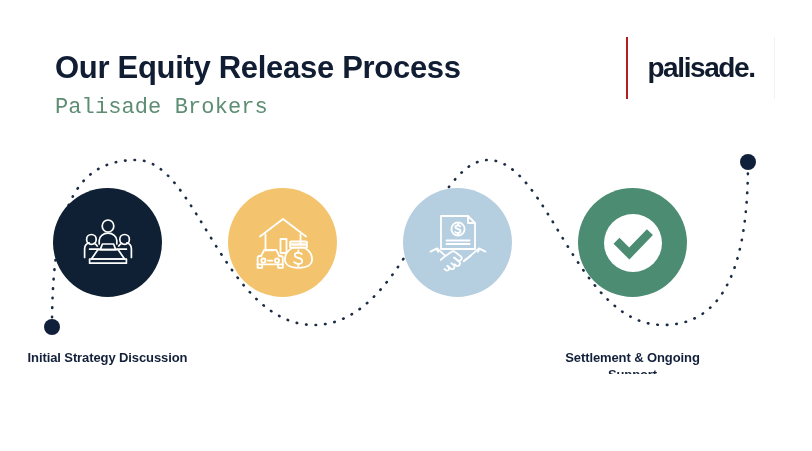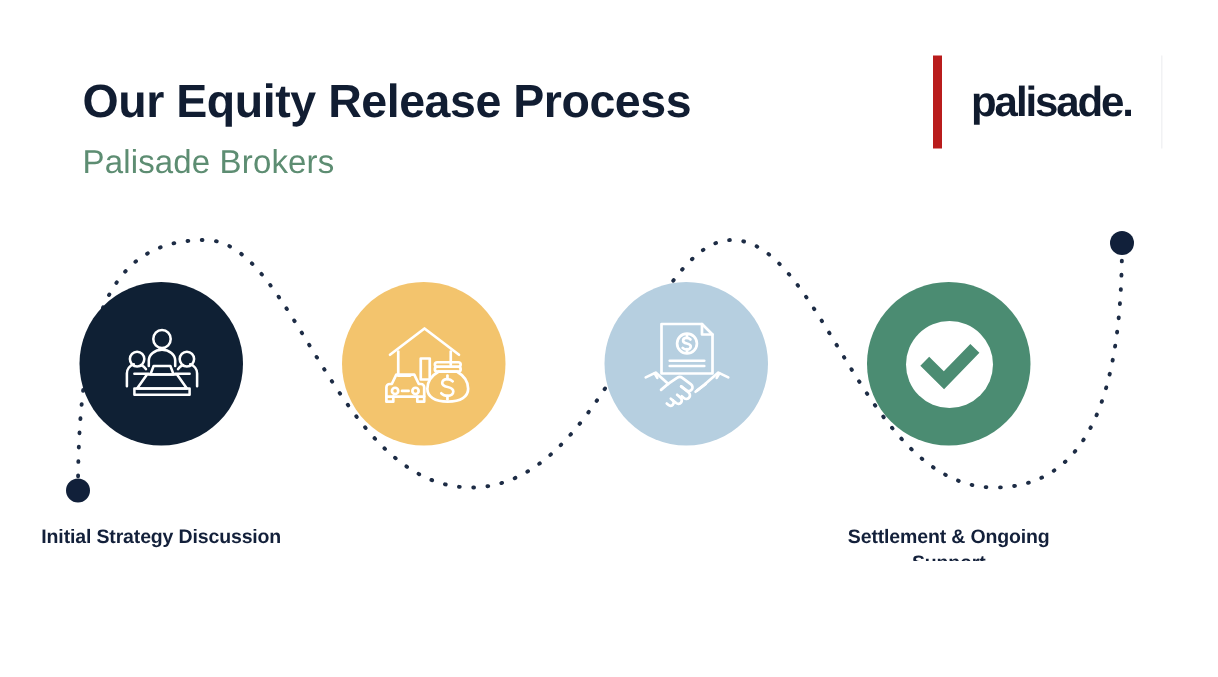--- a/index.html
+++ b/index.html
@@ -36,32 +36,32 @@
     color: #111d32;
     font-family: "Liberation Sans", sans-serif;
   }
   .subtitle {
     margin: 6px 0 16px 0;
     font-size: 22px;
     line-height: 28px;
     font-weight: normal;
     letter-spacing: 0.1px;
     color: #5d8d72;
-    font-family: Liberation Sans, sans-serif;
+    font-family: Liberation Mono, monospace;
   }
 
   
   .logo-panel {
     position: absolute;
     right: 37px;
     top: 37px;
     width: 146px;
     height: 62px;
     background: #ffffff;
-    border-left: 6px solid #b91c1c;
+    border-left: 2px solid #b91c1c;
     border-right: 1px solid #f1f2f4;
     display: flex;
     align-items: center;
     justify-content: center;
   }
   .logo-word {
     font-family: "Liberation Sans", sans-serif;
     font-size: 28px;
     font-weight: bold;
     letter-spacing: -1.4px;

